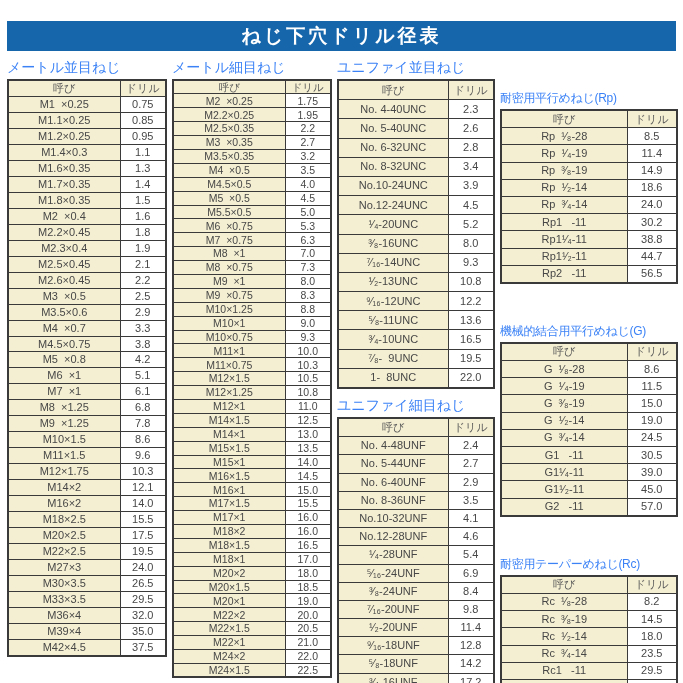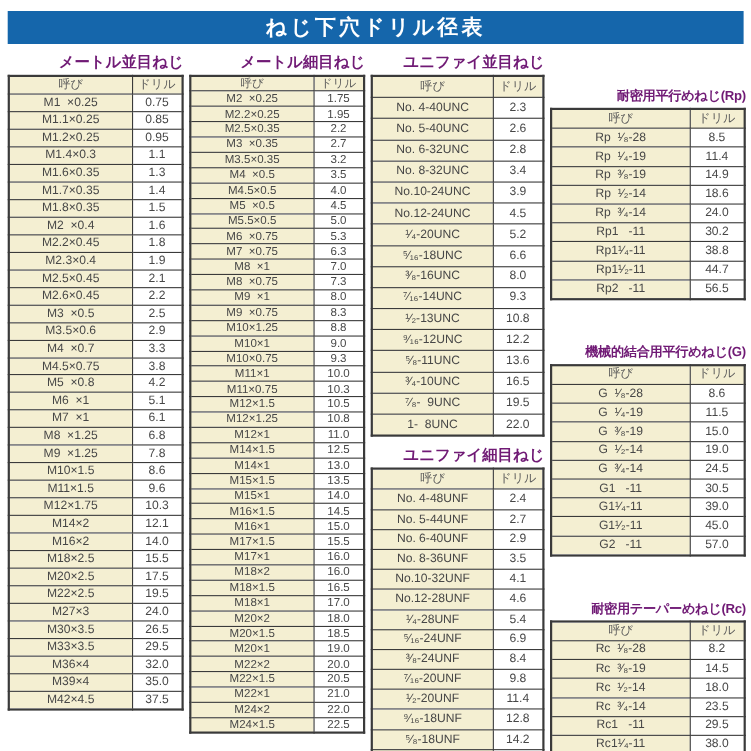--- a/index.html
+++ b/index.html
@@ -7,38 +7,38 @@
     --cream:#f4efd2;
     --border:#3a3a3a;
     --txt:#474747;
   }
   *{box-sizing:border-box;margin:0;padding:0;}
   html,body{width:683px;background:#fff;}
   body{
     font-family:"Liberation Sans","DejaVu Sans",sans-serif;
     color:var(--txt);
   }
-  .page{width:683px;height:683px;padding:6px 7px;overflow:hidden;}
+  .page{width:683px;height:683px;padding:17px 7px;overflow:hidden;}
   .title-bar{
     height:30px;margin-top:4px;margin-bottom:7px;
     background:var(--blue);
     display:flex;align-items:center;justify-content:center;
   }
   .title-bar span{
     color:#fff;font-weight:bold;font-size:19px;letter-spacing:3px;
   }
   .cols{display:flex;gap:5px;align-items:flex-start;}
   .col{flex:none;}
   .col1{width:160px;}
   .col2{width:160px;}
   .col3{width:158px;}
   .col4{width:178px;}
   .sec-title{
-    font-weight:bold;color:#701a75;font-size:14px;
-    margin:1px 0 2px 0;white-space:nowrap;text-align:right;
+    font-weight:normal;color:#3b82f6;font-size:14px;
+    margin:1px 0 2px 0;white-space:nowrap;
   }
   .col4 .sec-title{font-size:12px;letter-spacing:-0.3px;margin-top:32px;}
   .gap{height:7px;}
   table{
     width:100%;border-collapse:collapse;
     border:2px solid var(--border);
     table-layout:fixed;
   }
   th,td{
     border:1px solid var(--border);
@@ -439,24 +439,20 @@
             </tr>
             <tr>
               <td>No.12-24UNC</td>
               <td>4.5</td>
             </tr>
             <tr>
               <td>¹⁄₄-20UNC</td>
               <td>5.2</td>
             </tr>
             <tr>
-              <td>⁵⁄₁₆-18UNC</td>
-              <td>6.6</td>
-            </tr>
-            <tr>
               <td>³⁄₈-16UNC</td>
               <td>8.0</td>
             </tr>
             <tr>
               <td>⁷⁄₁₆-14UNC</td>
               <td>9.3</td>
             </tr>
             <tr>
               <td>¹⁄₂-13UNC</td>
               <td>10.8</td>

